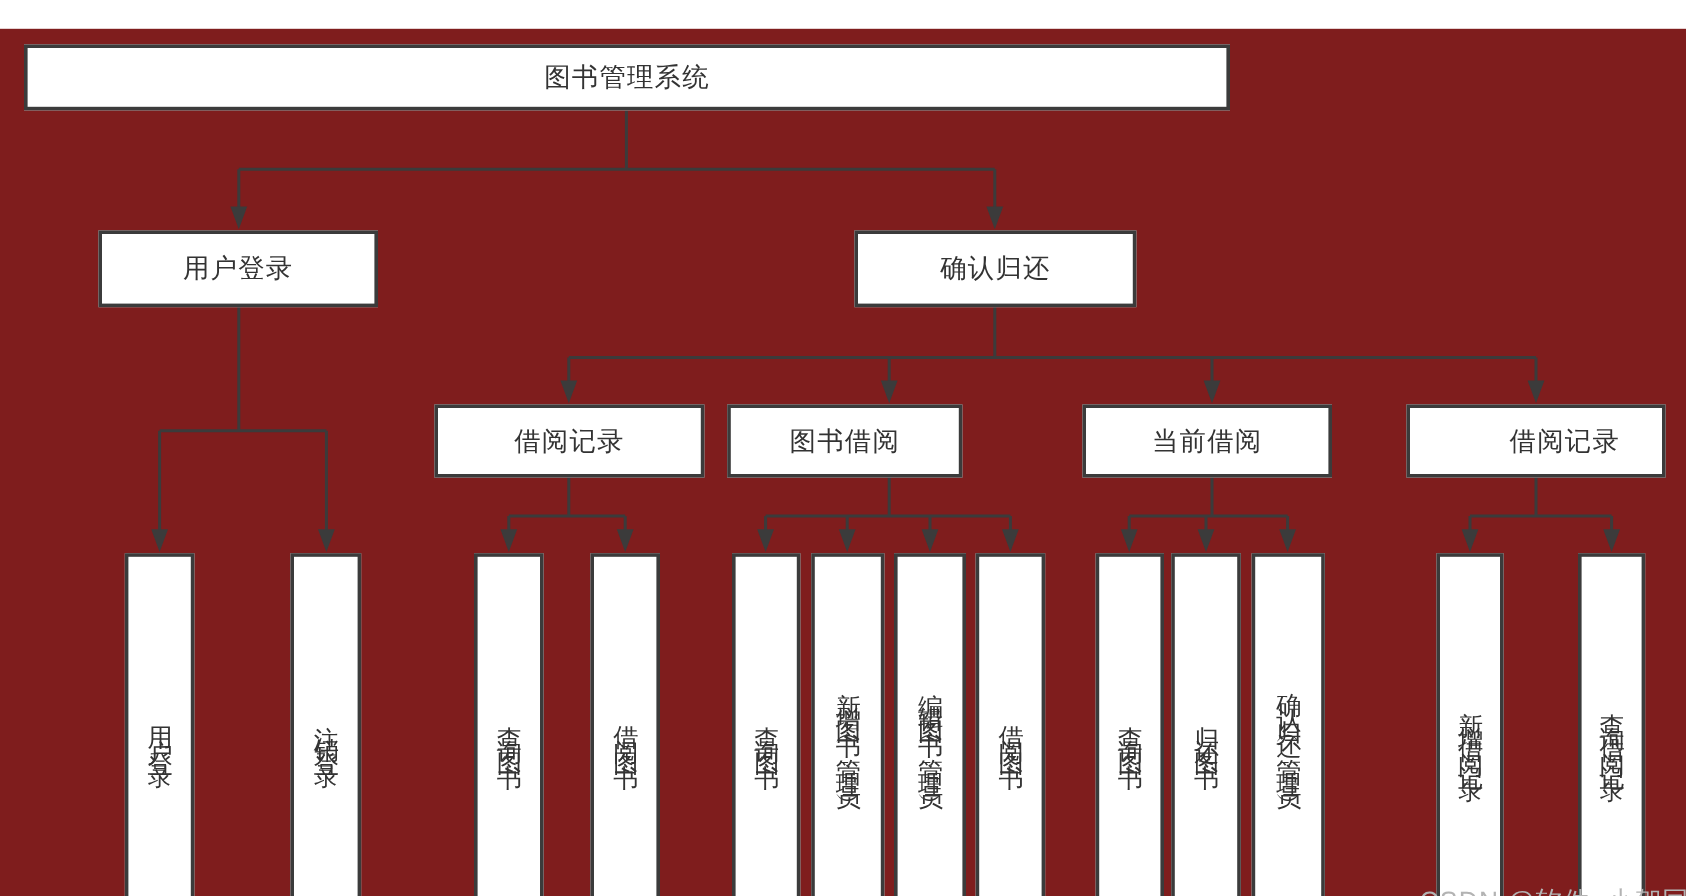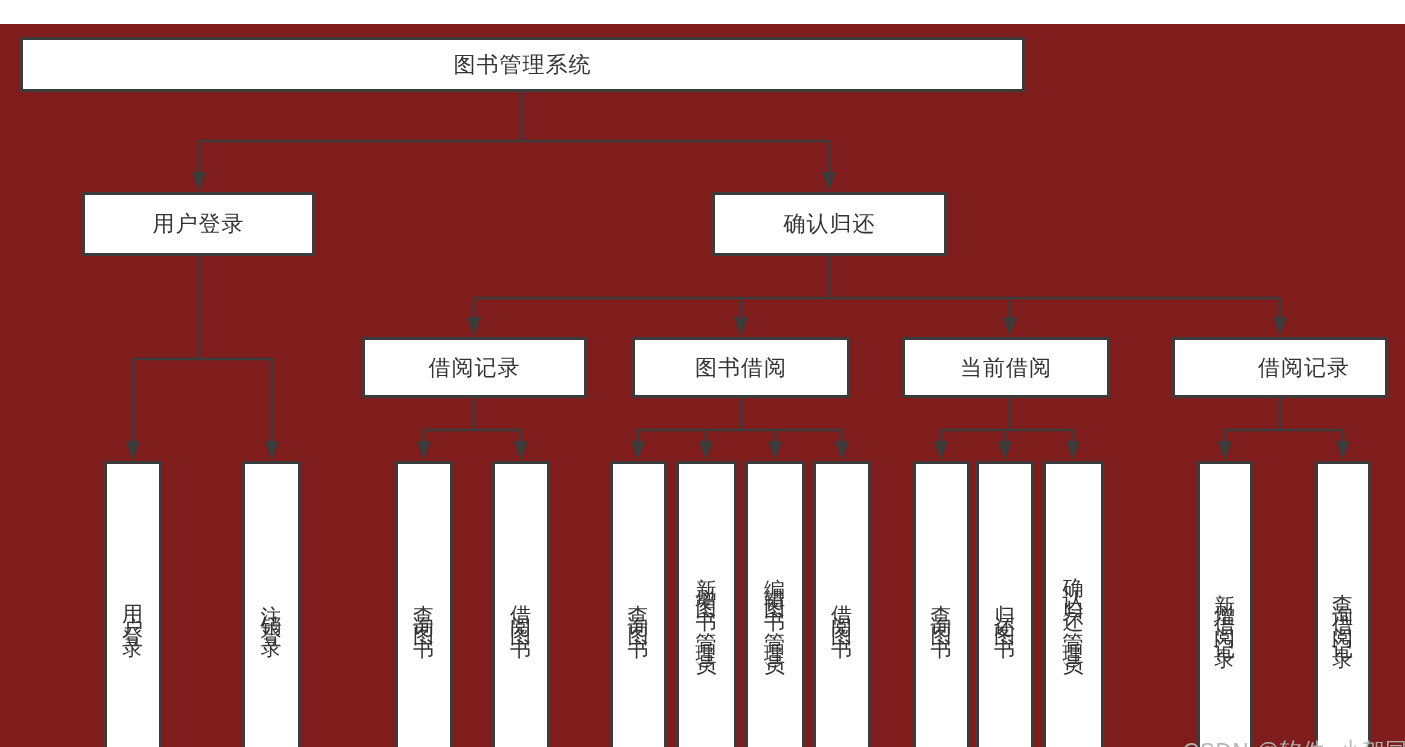--- a/index.html
+++ b/index.html
@@ -92,21 +92,21 @@
   <div class="node" style="left:82px; top:168px; width:233px; height:64px;">
     <span class="hlabel">用户登录</span>
   </div>
   <div class="node" style="left:712px; top:168px; width:235px; height:64px;">
     <span class="hlabel">确认归还</span>
   </div>
 
   <div class="node" style="left:362px; top:313px; width:225px; height:61px;">
     <span class="hlabel">借阅记录</span>
   </div>
-  <div class="node" style="left:632px; top:313px; width:218px; height:61px;">
+  <div class="node" style="left:606px; top:313px; width:196px; height:61px;">
     <span class="hlabel">图书借阅</span>
   </div>
   <div class="node" style="left:902px; top:313px; width:208px; height:61px;">
     <span class="hlabel">当前借阅</span>
   </div>
   <div class="node" style="left:1172px; top:313px; width:216px; height:61px;padding-left:48px;">
     <span class="hlabel">借阅记录</span>
   </div>
 
   <div class="node leaf" style="left:104px; width:58px;">

